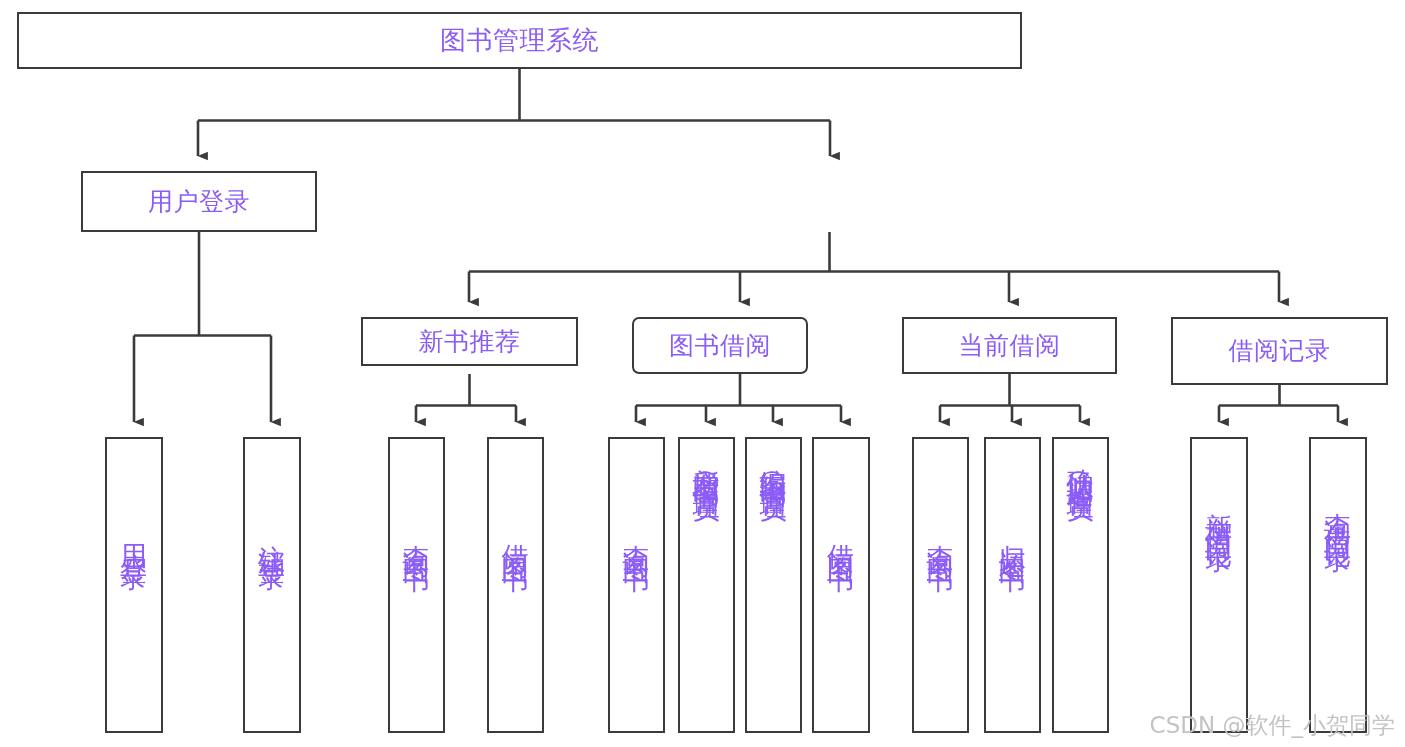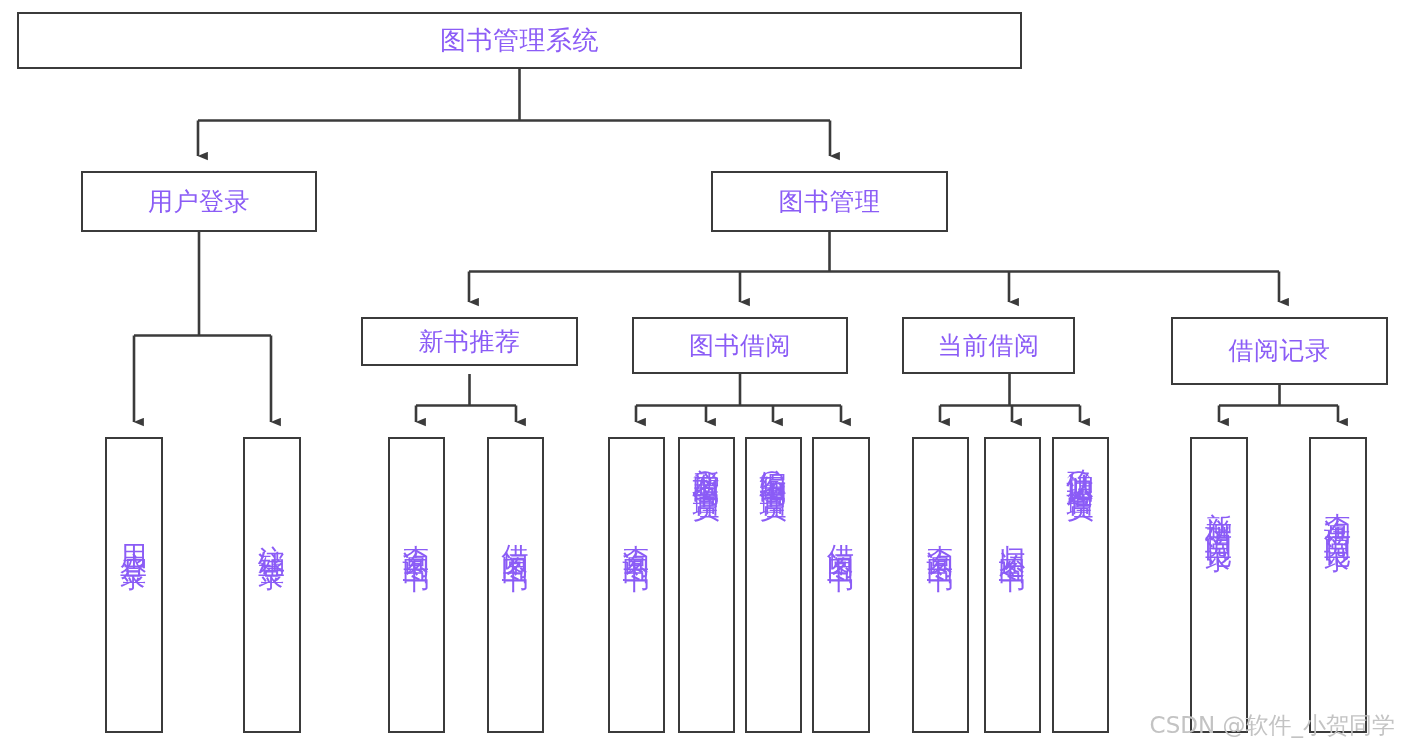--- a/index.html
+++ b/index.html
@@ -149,31 +149,28 @@
     </g>
   </svg>
 
   <div class="node-box horiz root" style="left:17px; top:12px; width:1005px; height:57px;">
     <span class="node-label">图书管理系统</span>
   </div>
 
   <div class="node-box horiz" style="left:81px; top:171px; width:236px; height:61px;">
     <span class="node-label">用户登录</span>
   </div>
-  <div class="node-box horiz" style="left:711px; top:171px; width:237px; height:61px;">
-    <span class="node-label">图书管理</span>
-  </div>
 
   <div class="node-box horiz" style="left:361px; top:317px; width:217px; height:49px;">
     <span class="node-label">新书推荐</span>
   </div>
-  <div class="node-box horiz" style="left:632px; top:317px; width:216px; height:57px;">
+  <div class="node-box horiz" style="left:632px; top:317px; width:176px; height:57px;border-radius:7px;">
     <span class="node-label">图书借阅</span>
   </div>
-  <div class="node-box horiz" style="left:902px; top:317px; width:173px; height:57px;text-align:right;">
+  <div class="node-box horiz" style="left:902px; top:317px; width:215px; height:57px;text-align:right;">
     <span class="node-label">当前借阅</span>
   </div>
   <div class="node-box horiz" style="left:1171px; top:317px; width:217px; height:68px;">
     <span class="node-label">借阅记录</span>
   </div>
 
   <div class="node-box vert short" style="left:105px; top:437px; width:58px; height:296px;">
     <span class="node-label">用户登录</span>
   </div>
   <div class="node-box vert short" style="left:243px; top:437px; width:58px; height:296px;">

